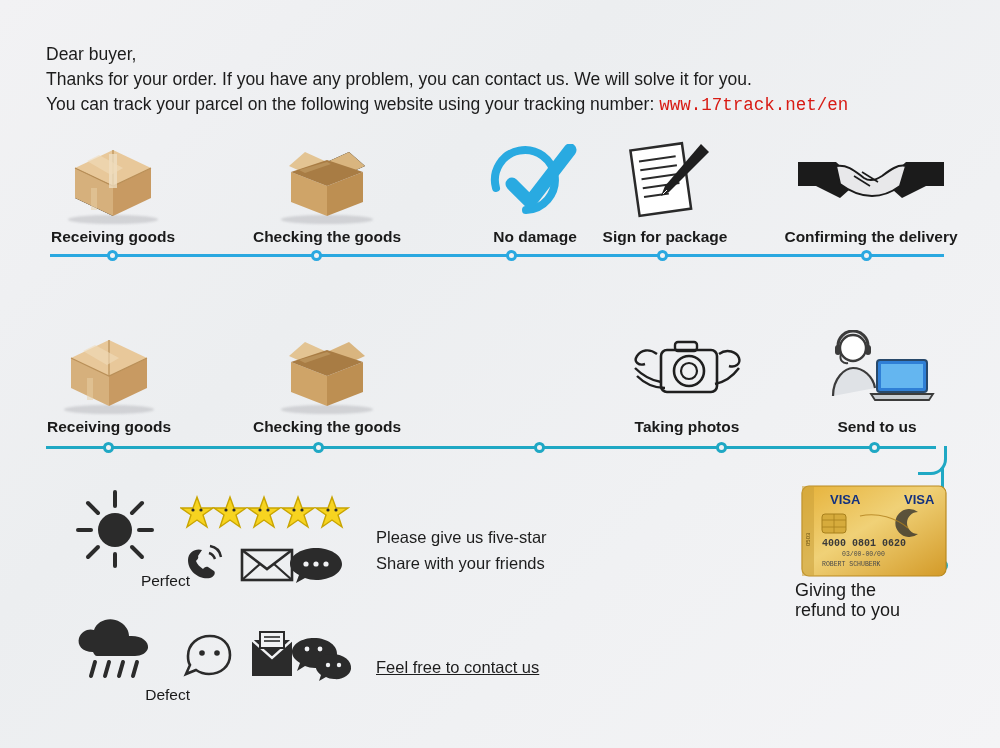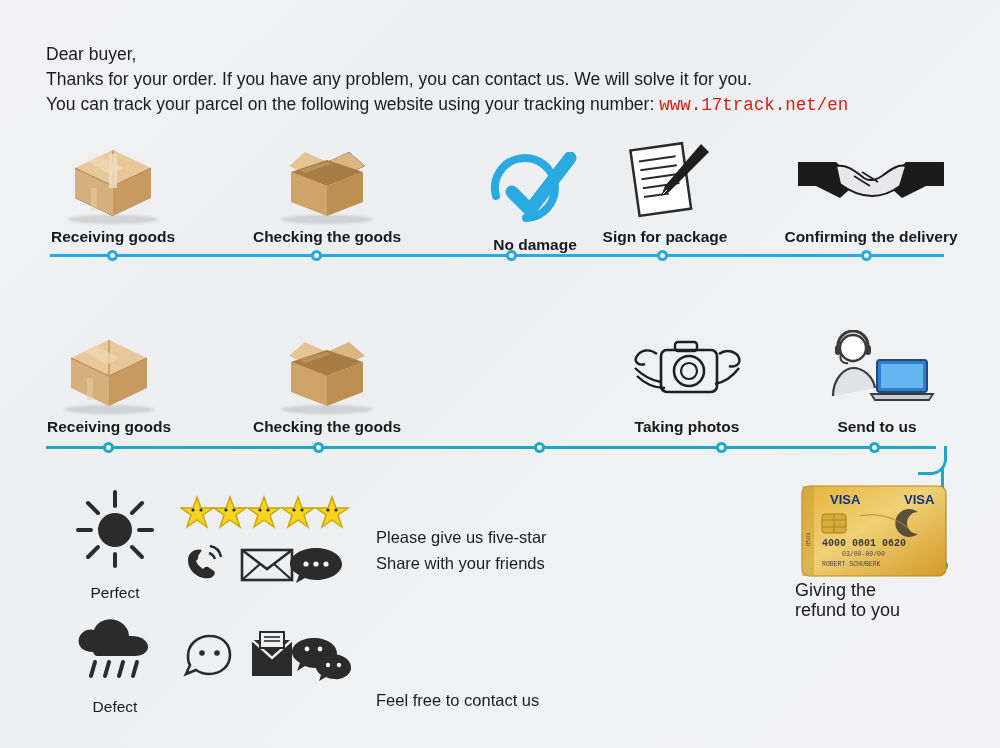--- a/index.html
+++ b/index.html
@@ -101,21 +101,22 @@
 
   
   .sunblock, .cloudblock {
     position: absolute;
     text-align: center;
     width: 150px;
   }
   .blk-caption {
     font-size: 15.5px;
     color: #1a1a1a;
-    margin-top: 14px;
+    margin-top: 2px;
+    text-align: right;
   }
   .msg {
     position: absolute;
     font-size: 16.5px;
     line-height: 26px;
     color: #1d1d1d;
   }
 
   
   .card-wrap { position: absolute; }
@@ -171,21 +172,21 @@
           <polygon points="90,24 74,10 52,20 68,34" fill="#d9b57f"></polygon>
           <polygon points="16,30 52,44 52,74 16,60" fill="#cfa468"></polygon>
           <polygon points="88,30 52,44 52,74 88,60" fill="#bd8f52"></polygon>
           <polygon points="16,30 52,18 88,30 52,44" fill="#a87c44"></polygon>
           <polygon points="24,28 52,20 56,22 30,31" fill="#c19a63" opacity="0.7"></polygon>
         </svg>
       </div>
       <div class="caption">Checking the goods</div>
     </div>
 
-    <div class="step" style="left:440px;top:8px;">
+    <div class="step" style="left:440px;top:0;">
       <div class="art">
         <svg style="position:absolute;left:50%;transform:translateX(-50%);top:4px;" width="90" height="76" viewBox="0 0 90 76">
           <path d="M6,44 A30,30 0 1,1 36,66" fill="none" stroke="#29aae1" stroke-width="8" stroke-linecap="round"></path>
           <path d="M22,40 L40,58 L80,6" fill="none" stroke="#29aae1" stroke-width="13" stroke-linecap="round" stroke-linejoin="round"></path>
         </svg>
       </div>
       <div class="caption">No damage</div>
     </div>
 
     <div class="step" style="left:570px;top:0;">
@@ -406,21 +407,21 @@
         <path d="M134,8 C148,8 158,16 157,25 C156,33 146,39 135,38 C131,38 128,37 125,36 L117,41 L120,33 C115,30 112,26 112,22 C112,14 122,8 134,8 Z"></path>
         <circle cx="127" cy="19" r="2.4" fill="#f1f2f4"></circle>
         <circle cx="140" cy="19" r="2.4" fill="#f1f2f4"></circle>
         <path d="M152,24 C164,24 172,31 171,39 C170,45 163,50 154,49 C151,49 148,48 146,47 L139,51 L141,45 C137,42 135,38 136,34 C137,28 144,24 152,24 Z"></path>
         <circle cx="148" cy="35" r="2.2" fill="#f1f2f4"></circle>
         <circle cx="159" cy="35" r="2.2" fill="#f1f2f4"></circle>
       </g>
     </svg>
   </div>
 
-  <div class="msg" style="left:376px;top:687px;">
+  <div class="msg" style="left:376px;top:654px;text-decoration:underline;">
     <div>Feel free to contact us</div>
   </div>
 
   <div class="card-wrap" style="left:800px;top:484px;">
     <svg width="148" height="94" viewBox="0 0 148 94">
       <defs>
         <linearGradient id="gold" x1="0" y1="0" x2="1" y2="1">
           <stop offset="0%" stop-color="#e6b23a"></stop>
           <stop offset="45%" stop-color="#f0d177"></stop>
           <stop offset="100%" stop-color="#d39a28"></stop>

